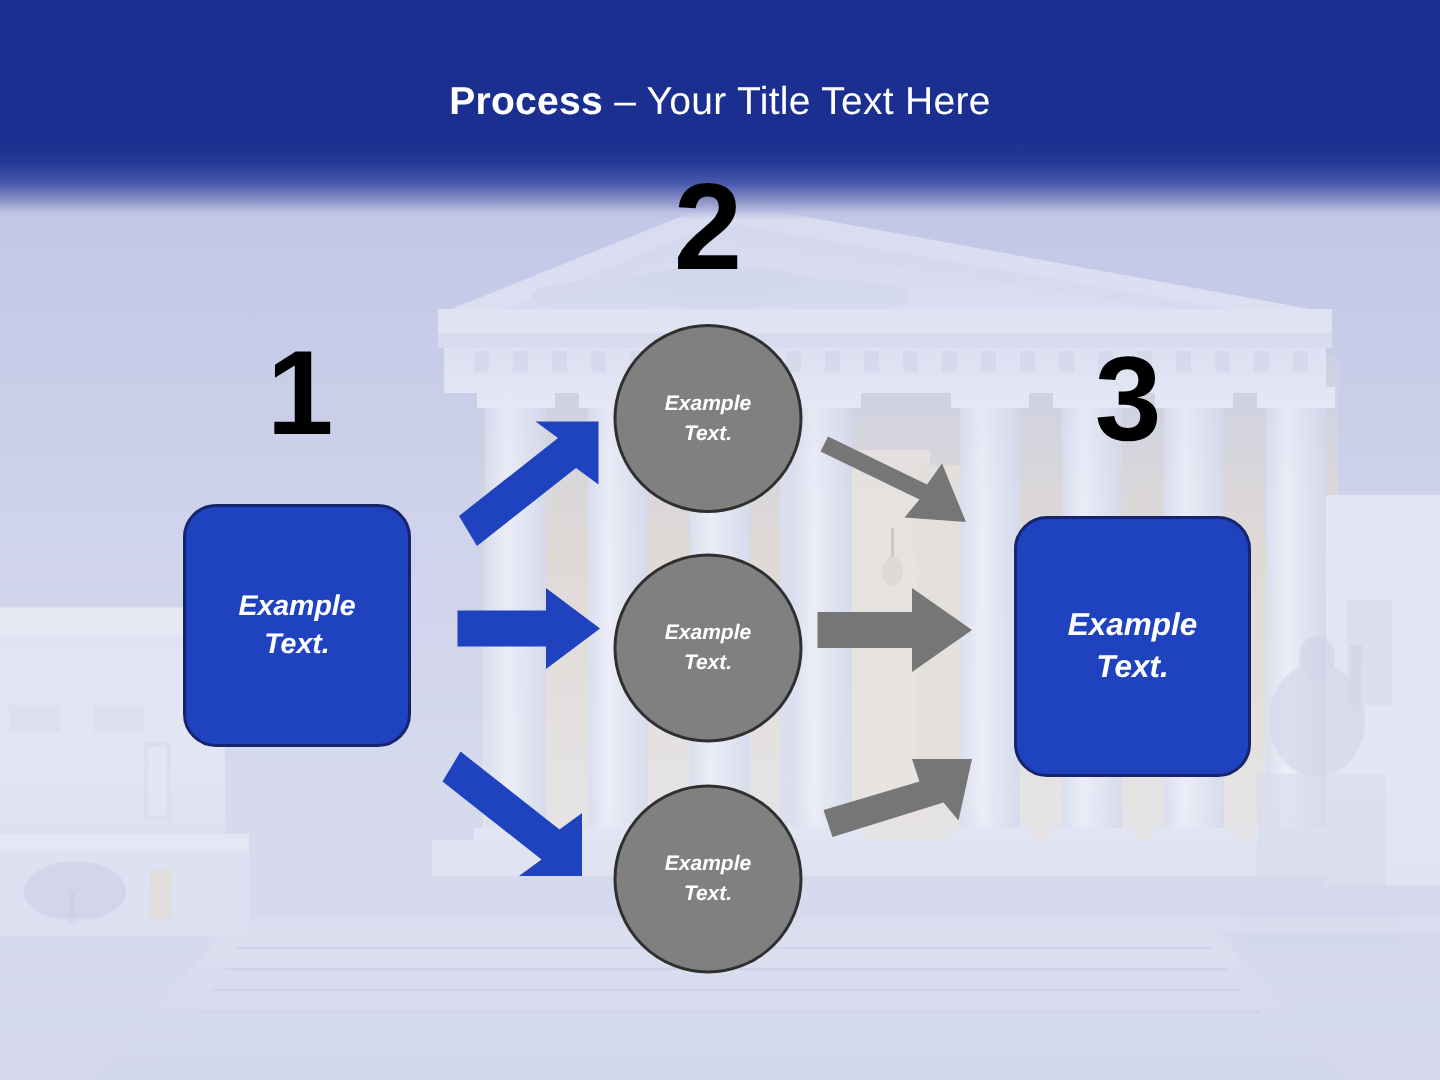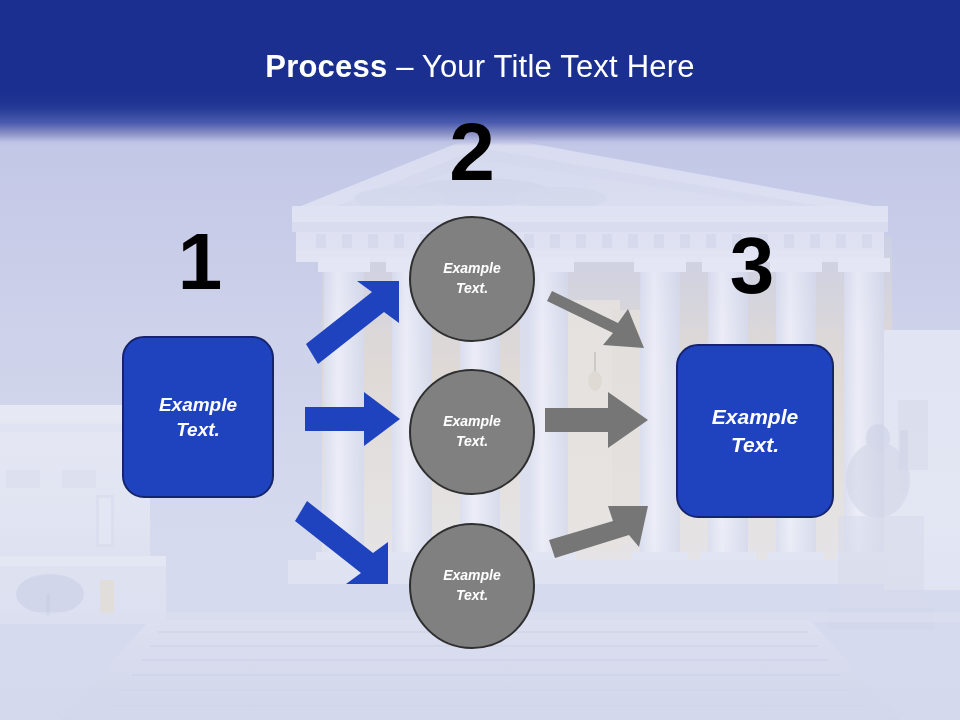--- a/index.html
+++ b/index.html
@@ -59,21 +59,21 @@
       #bcc0e2 97%,
       rgba(198,203,232,0) 100%);
   }
   .title-text {
     position: absolute;
     left: 0;
     top: 48px;
     width: 960px;
     text-align: center;
     color: #ffffff;
-    font-size: 31px;
+    font-size: 26px;
     line-height: 38px;
     letter-spacing: 0.2px;
     white-space: nowrap;
     z-index: 4;
   }
   .title-text .t-bold { font-weight: bold; }
   .title-text .t-light { font-weight: normal; }
 
   
   .step-num {

